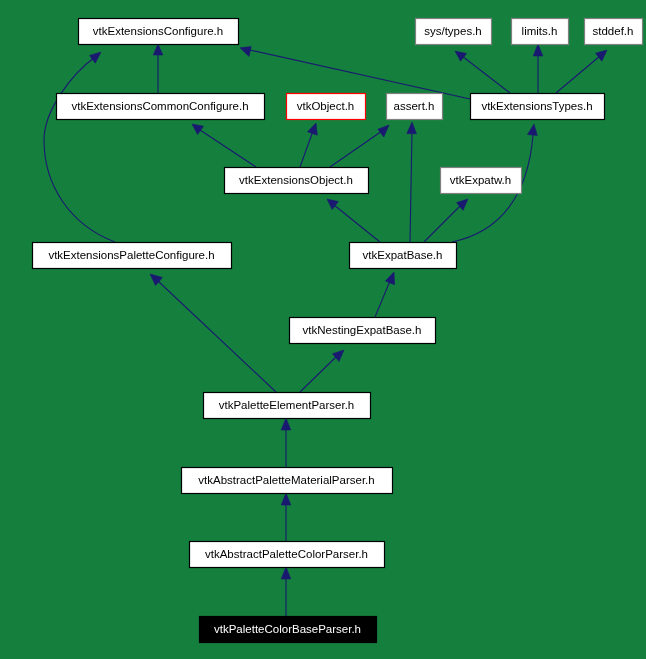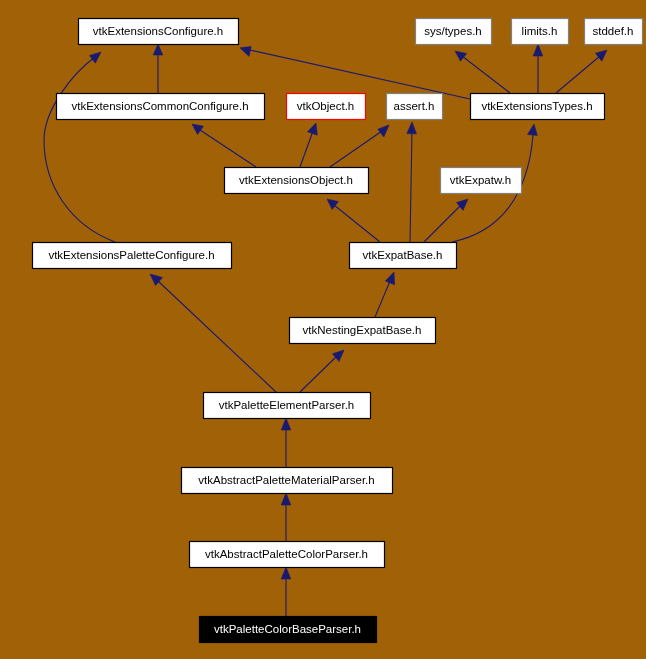--- a/index.html
+++ b/index.html
@@ -10,21 +10,21 @@
   body {
     width: 646px;
     height: 659px;
     font-family: "Liberation Sans", sans-serif;
     overflow: hidden;
   }
   #graph-root {
     position: relative;
     width: 646px;
     height: 659px;
-    background: #a16207;
+    background: #15803d;
   }
   svg.graph-canvas {
     position: absolute;
     left: 0;
     top: 0;
     width: 646px;
     height: 659px;
   }
   .node-rect {
     fill: #ffffff;

